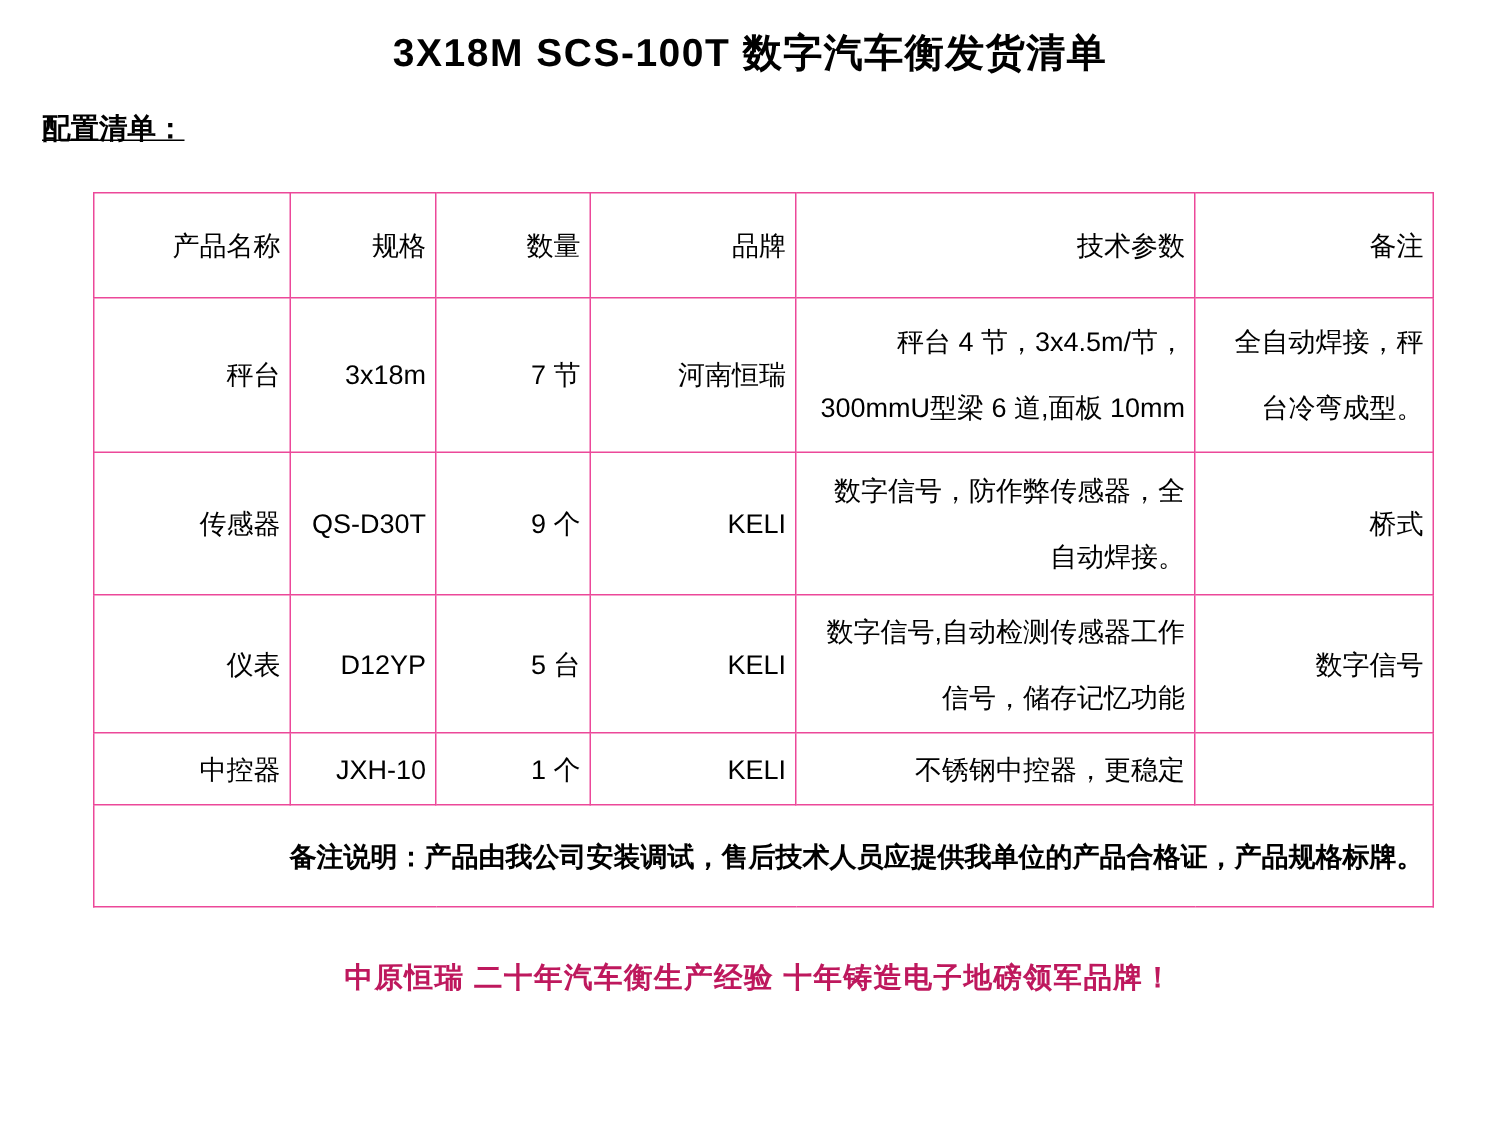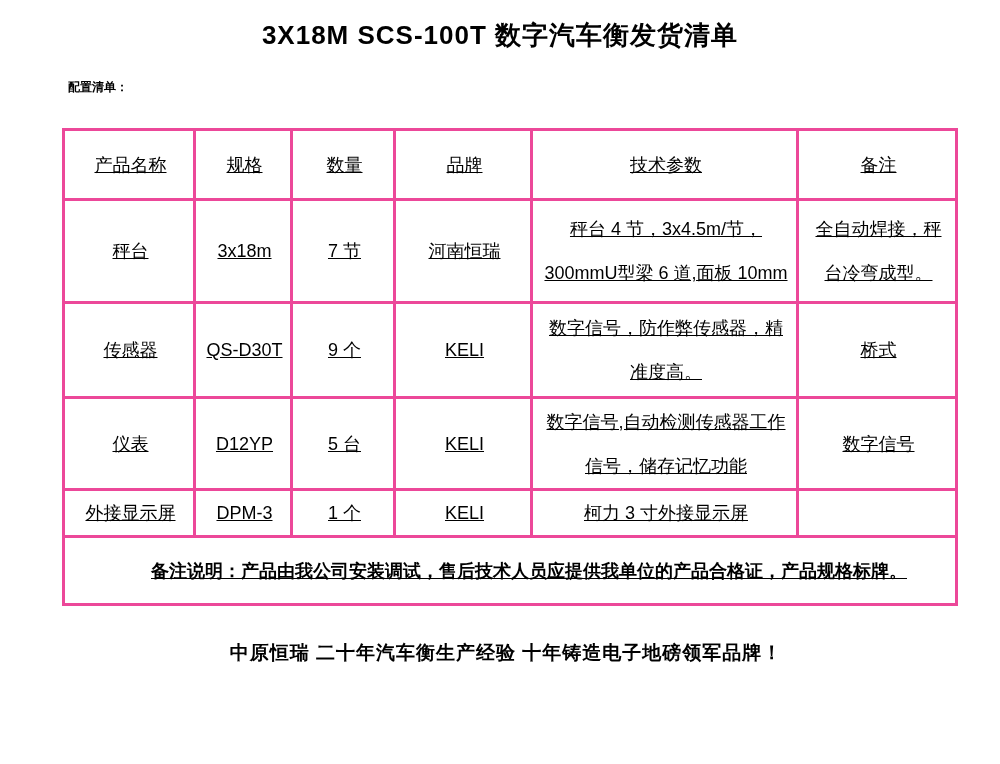--- a/index.html
+++ b/index.html
@@ -12,41 +12,41 @@
   }
   .doc-title {
     margin: 18px 0 16px 0;
     text-align: center;
     font-size: 26px;
     font-weight: bold;
     letter-spacing: 1px;
     line-height: 34px;
   }
   .section-label {
-    margin: 24px 0 0 68px;
-    font-size: 12px;
+    margin: 24px 0 0 28px;
+    font-size: 19px;
     font-weight: bold;
     line-height: 22px;
+    text-decoration: underline;
   }
   table.config-table {
     margin: 30px 0 0 62px;
     border-collapse: collapse;
     table-layout: fixed;
     width: 893px;
   }
   .config-table th, .config-table td {
-    border: 3px solid #ec4899;
+    border: 1px solid #ec4899;
     font-size: 18px;
     font-weight: normal;
-    text-align: center;
+    text-align: right;
     vertical-align: middle;
     line-height: 44px;
     padding: 0 6px 0 9px;
     overflow: hidden;
-    text-decoration: underline;
   }
   .config-table th { font-weight: normal; }
   .col-name   { width: 131px; }
   .col-spec   { width: 97px; }
   .col-qty    { width: 103px; }
   .col-brand  { width: 137px; }
   .col-params { width: 266px; }
   .col-remark { width: 159px; }
   tr.row-header { height: 70px; }
   tr.row-0 { height: 103px; }
@@ -100,38 +100,38 @@
       <td>7 节</td>
       <td>河南恒瑞</td>
       <td>秤台 4 节，3x4.5m/节，300mmU型梁 6 道,面板 10mm</td>
       <td>全自动焊接，秤台冷弯成型。</td>
     </tr>
     <tr class="row-1">
       <td>传感器</td>
       <td>QS-D30T</td>
       <td>9 个</td>
       <td>KELI</td>
-      <td>数字信号，防作弊传感器，精准度高。</td>
+      <td>数字信号，防作弊传感器，全自动焊接。</td>
       <td>桥式</td>
     </tr>
     <tr class="row-2">
       <td>仪表</td>
       <td>D12YP</td>
       <td>5 台</td>
       <td>KELI</td>
       <td>数字信号,自动检测传感器工作信号，储存记忆功能</td>
       <td>数字信号</td>
     </tr>
-    <tr class="row-4">
-      <td>外接显示屏</td>
-      <td>DPM-3</td>
+    <tr class="row-3">
+      <td>中控器</td>
+      <td>JXH-10</td>
       <td>1 个</td>
       <td>KELI</td>
-      <td>柯力 3 寸外接显示屏</td>
+      <td>不锈钢中控器，更稳定</td>
       <td></td>
     </tr>
     <tr class="row-note">
       <td colspan="6">备注说明：产品由我公司安装调试，售后技术人员应提供我单位的产品合格证，产品规格标牌。</td>
     </tr>
   </tbody>
 </table>
 
-<div class="slogan" style="color: #000000; padding-left: 12px;">中原恒瑞 二十年汽车衡生产经验 十年铸造电子地磅领军品牌！</div>
+<div class="slogan" style="color: #be185d; padding-left: 12px;">中原恒瑞 二十年汽车衡生产经验 十年铸造电子地磅领军品牌！</div>
 
 </body></html>

